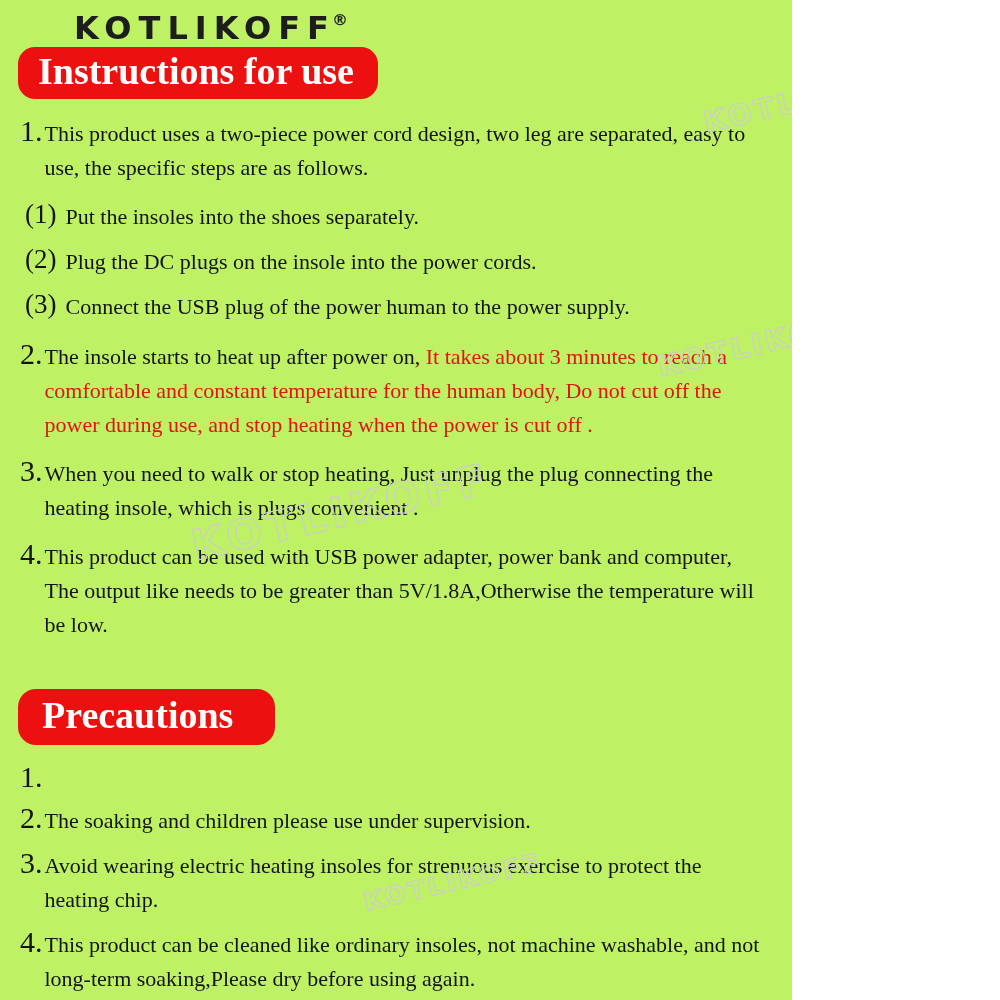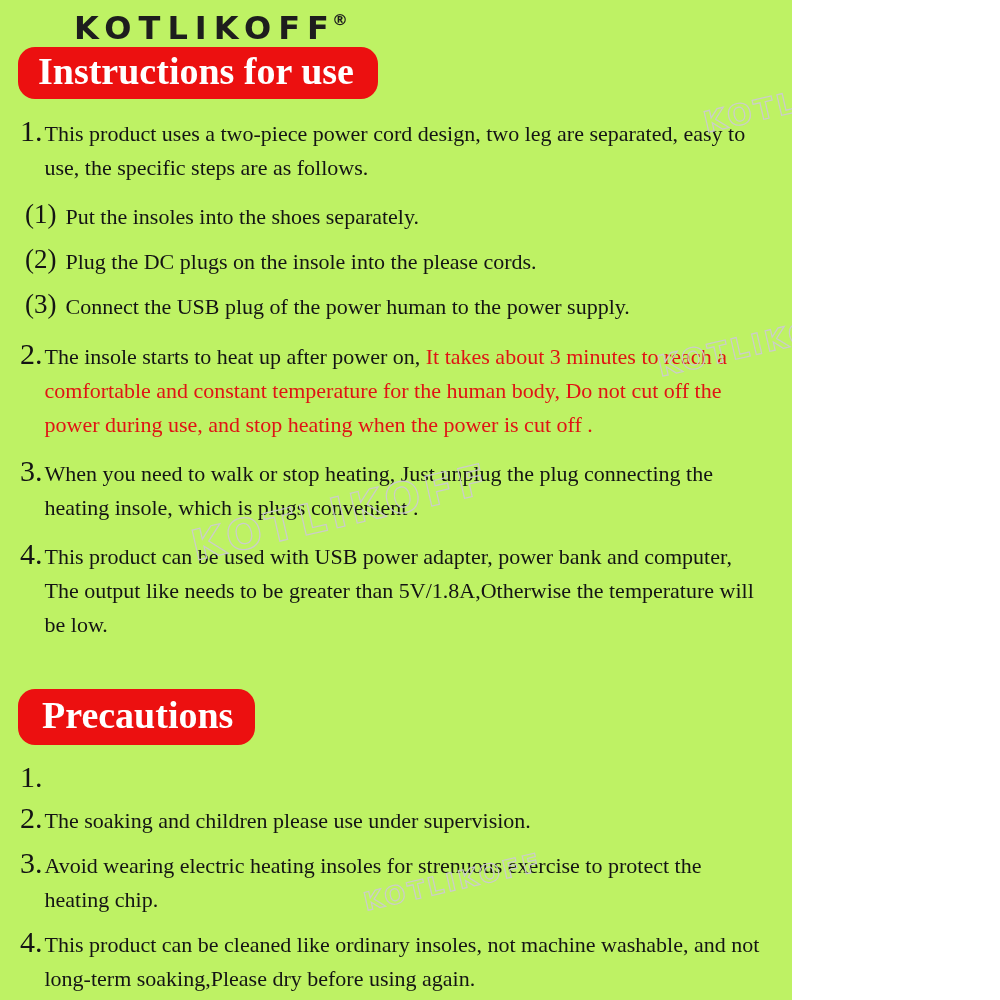--- a/index.html
+++ b/index.html
@@ -39,21 +39,21 @@
     background: var(--banner-red, #ec1010);
     color: #ffffff;
     font-weight: bold;
     font-size: 38px;
     line-height: 42px;
     padding: 3px 24px 7px 20px;
     border-radius: 17px;
     margin-left: 18px;
   }
   .banner-instructions { margin-top: 1px; text-align: right; }
-  .banner-precautions  { margin-top: 34px; padding: 5px 22px 9px 24px; }
+  .banner-precautions  { margin-top: 34px; padding: 5px 42px 9px 24px; border-radius: 18px; }
   
   .list {
     margin-top: 16px;
     padding: 0 26px 0 20px;
     position: relative;
     z-index: 1;
   }
   .li {
     display: flex;
     align-items: flex-start;
@@ -118,21 +118,21 @@
       <div class="txt">This product uses a two-piece power cord design, two leg are separated, easy to use, the specific steps are as follows.</div>
     </div>
 
     <div class="li sub">
       <span class="num">(1)</span>
       <div class="txt">Put the insoles into the shoes separately.</div>
     </div>
 
     <div class="li sub">
       <span class="num">(2)</span>
-      <div class="txt">Plug the DC plugs on the insole into the please cords.</div>
+      <div class="txt">Plug the DC plugs on the insole into the power cords.</div>
     </div>
 
     <div class="li sub last">
       <span class="num">(3)</span>
       <div class="txt">Connect the USB plug of the power human to the power supply.</div>
     </div>
 
     <div class="li main">
       <span class="num">2.</span>
       <div class="txt"><span>The insole starts to heat up after power on, </span><span class="red">It takes about 3 minutes to reach a comfortable and constant temperature for the human body, Do not cut off the power during use, and stop heating when the power is cut off .</span></div>

